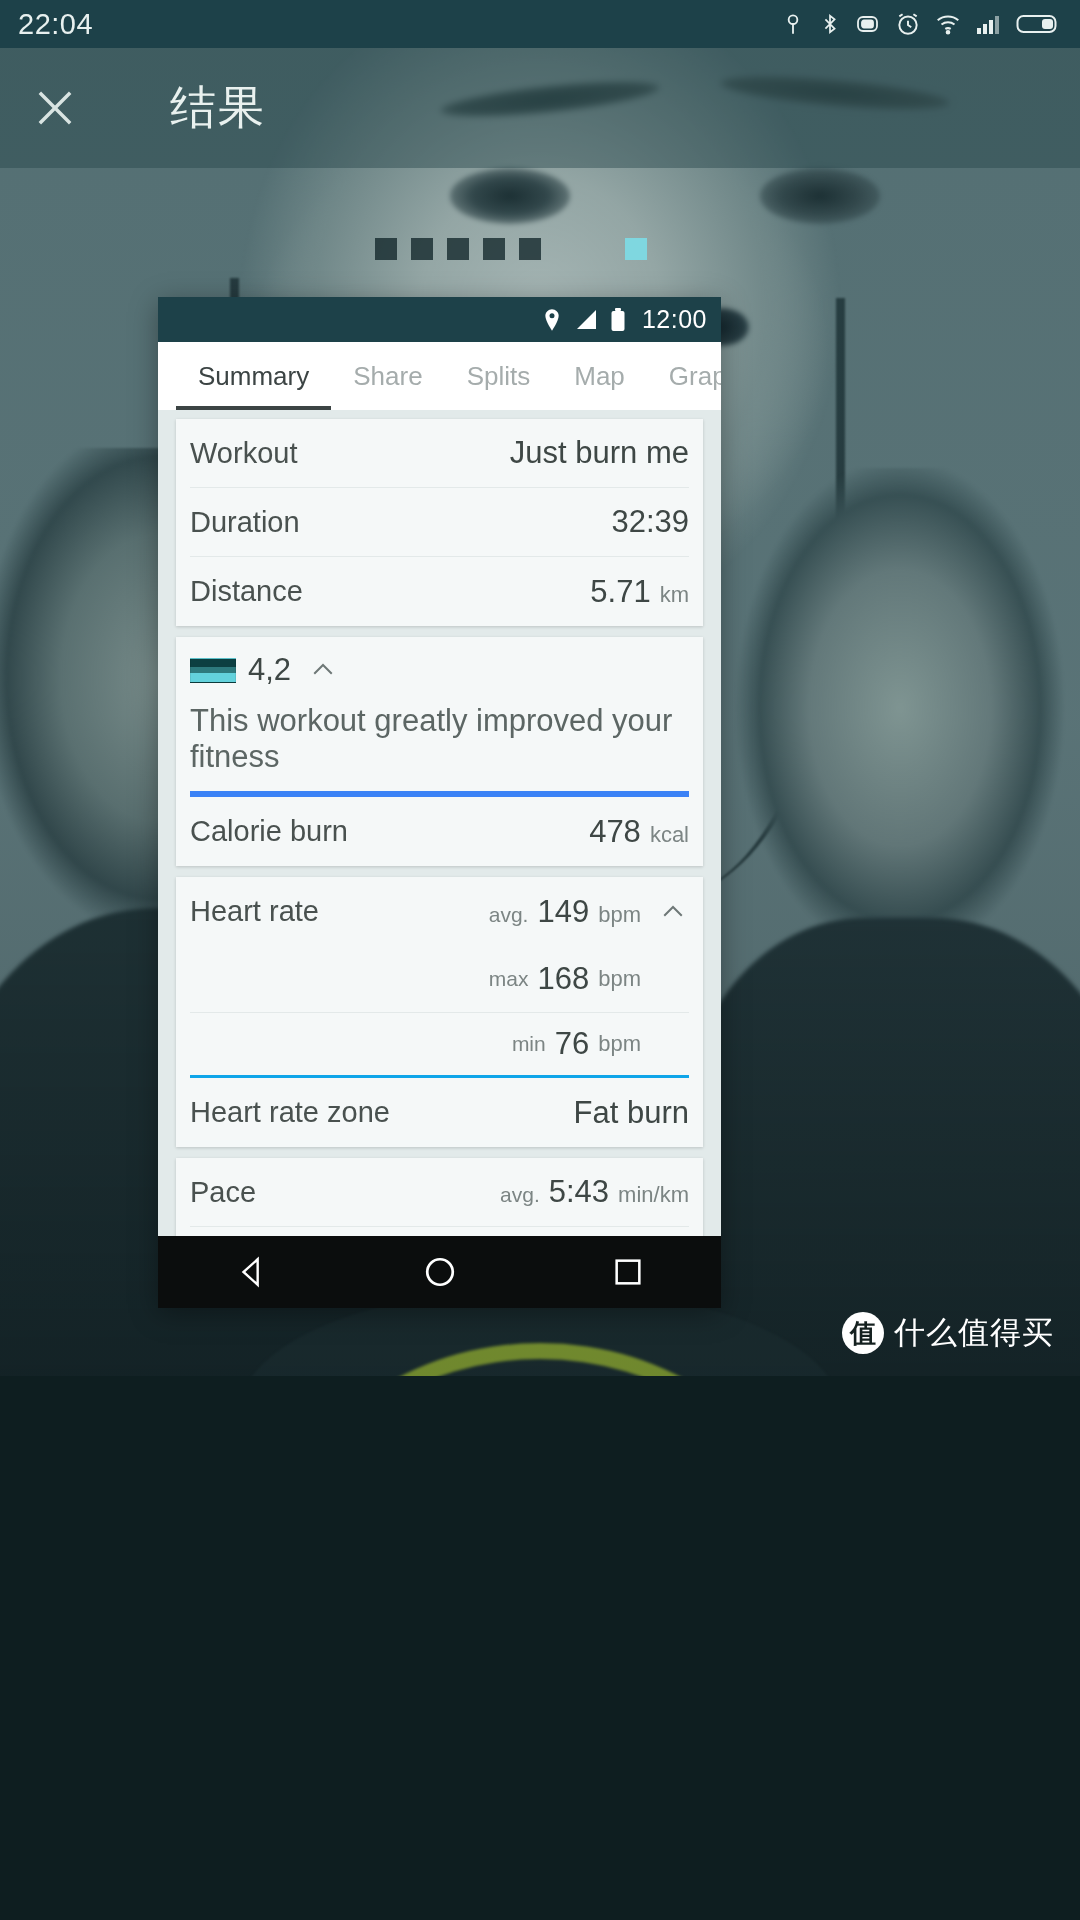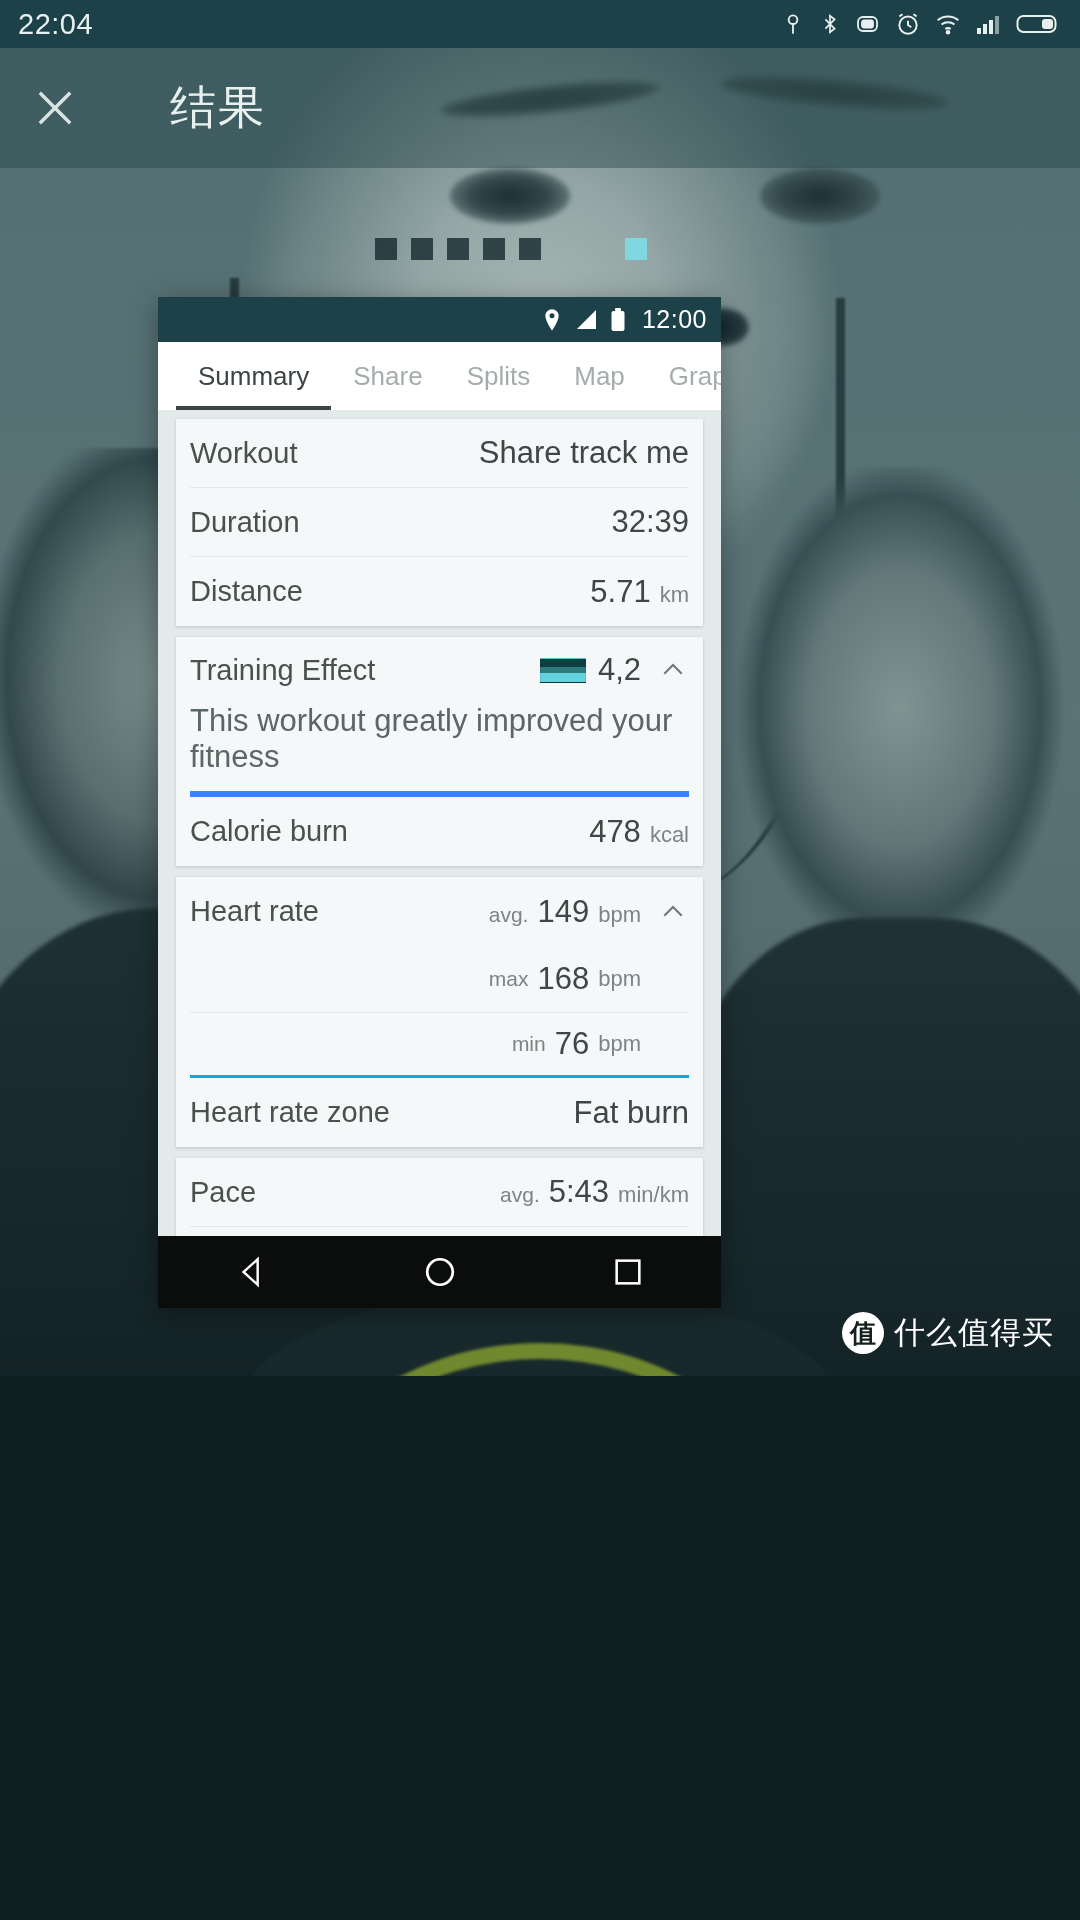--- a/index.html
+++ b/index.html
@@ -444,41 +444,40 @@
       </div>
 
     </div>
 
     <div class="sheet">
 
       <div class="card first">
         <div class="row">
           <span class="label">Workout</span>
           <span class="value">
-            <span class="num">Share track me</span>
+            <span class="num">Just burn me</span>
           </span>
         </div>
         <div class="row">
           <span class="label">Duration</span>
           <span class="value">
             <span class="num">32:39</span>
           </span>
         </div>
         <div class="row">
           <span class="label">Distance</span>
           <span class="value">
             <span class="num">5.71</span>
             <span class="unit">km</span>
           </span>
         </div>
       </div>
 
       <div class="card">
         <div class="row te-row">
-          <span class="label">Training Effect</span>
           <span class="te-bar"></span>
           <span class="num">4,2</span>
           <span class="chev">
             <svg width="30" height="30" viewBox="0 0 24 24" fill="none" stroke="#6e7877" stroke-width="1.6">
               <path d="M5 15l7-7 7 7"></path>
             </svg>
           </span>
         </div>
         <div class="te-desc">This workout greatly improved your fitness</div>
         <div class="row">

